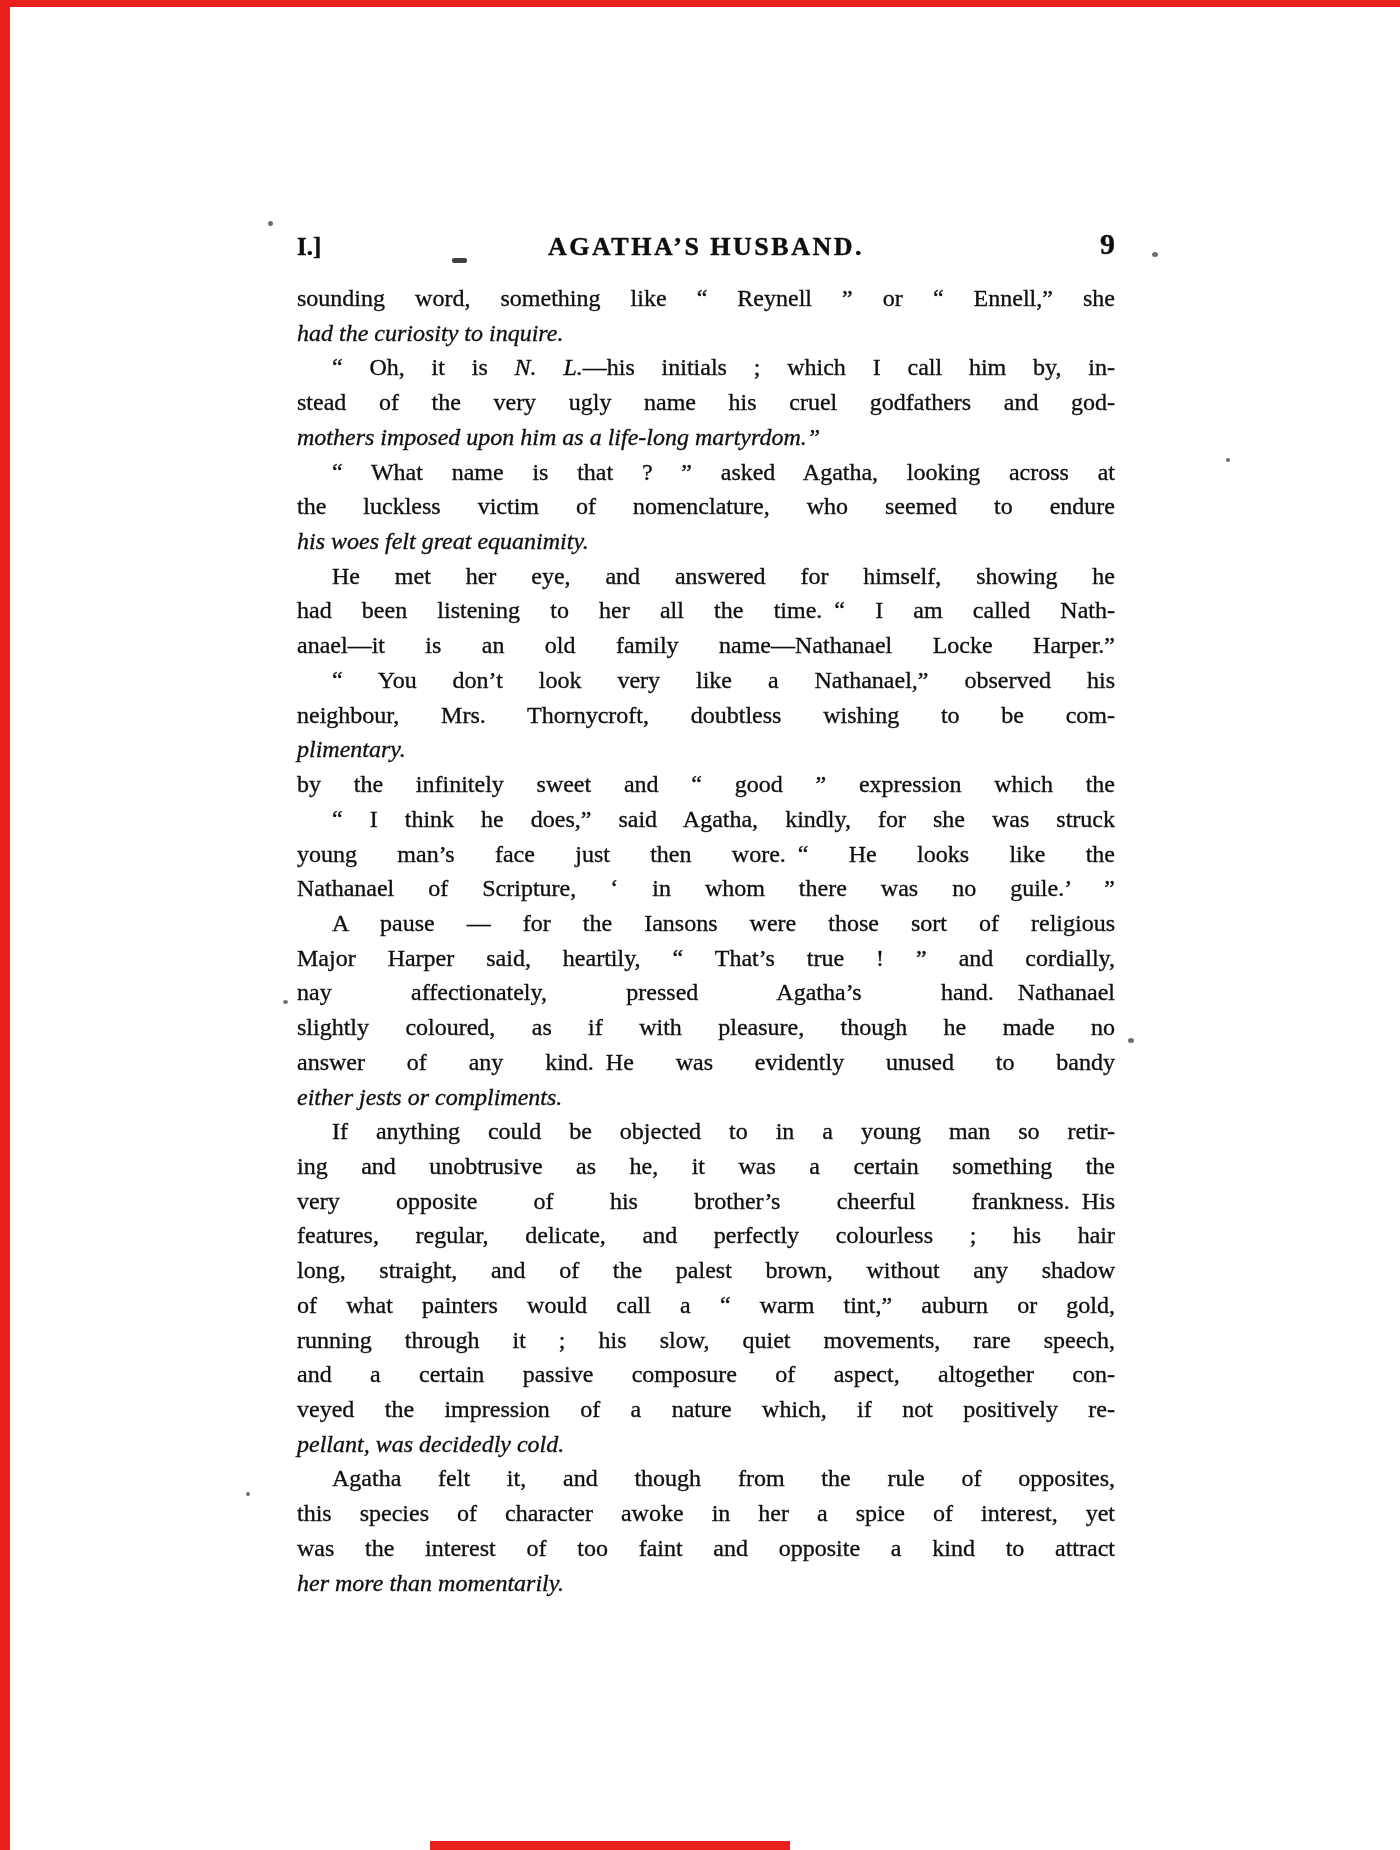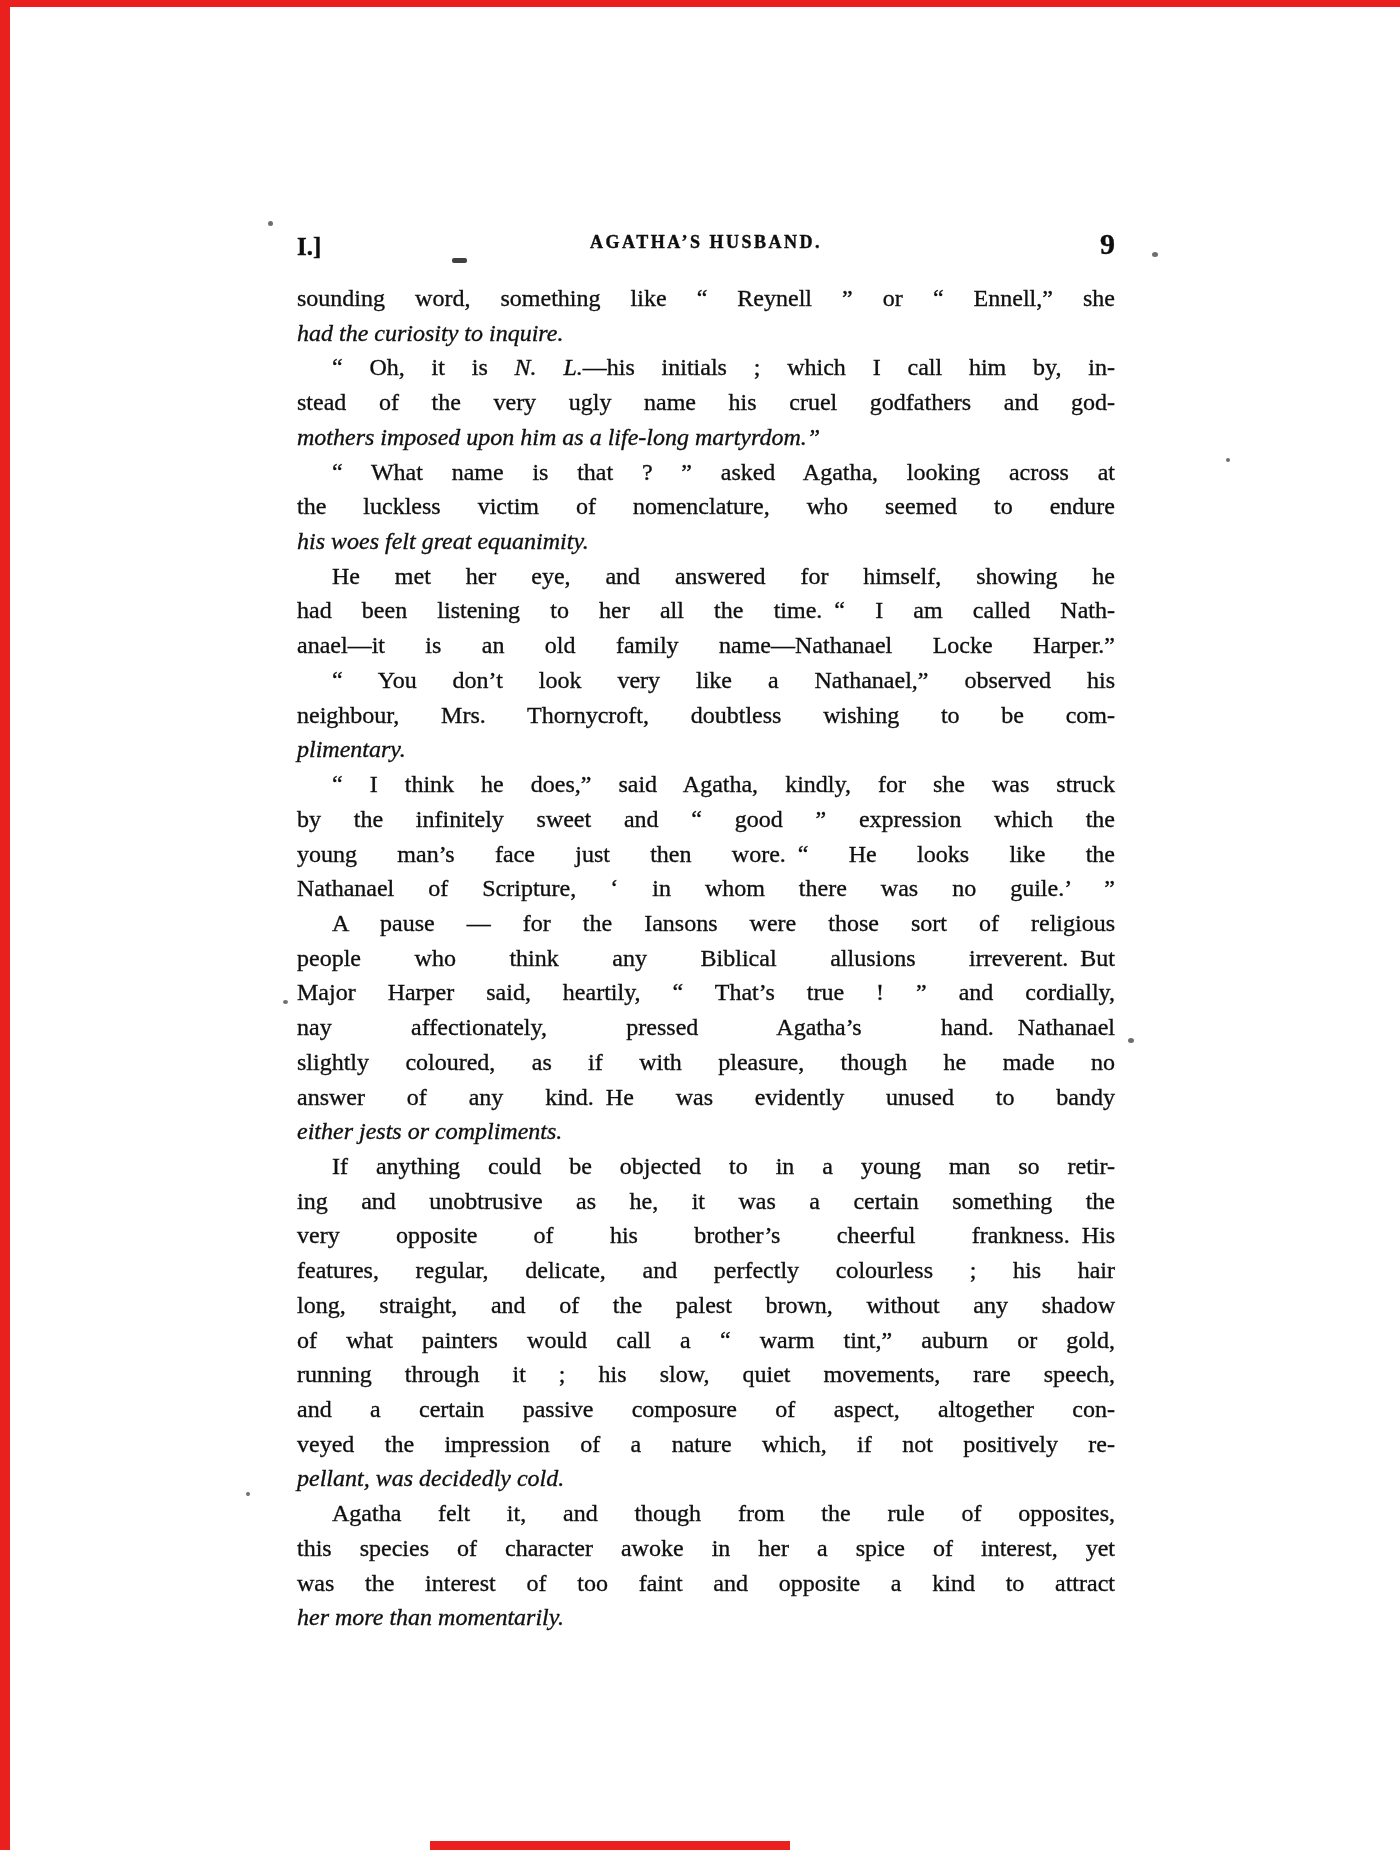--- a/index.html
+++ b/index.html
@@ -11,21 +11,21 @@
   .page{position:absolute;inset:0;background:#ffffff;}
   
   .red-edge{position:absolute;}
   .edge-left{left:0;top:0;width:10px;height:1850px;}
   .edge-top{left:0;top:0;width:1400px;height:7px;}
   .edge-bottom{left:430px;top:1841px;width:360px;height:9px;}
   
   .runhead{position:absolute;left:297px;width:818px;color:#0e0e0e;
     -webkit-text-stroke:0.4px #141414;}
   .chapter{top:233px;font-size:25px;font-weight:bold;text-align:left;}
-  .title{top:232px;font-size:18px;font-weight:bold;letter-spacing:2.5px;text-align:center;}
+  .title{top:232px;font-size:26px;font-weight:bold;letter-spacing:2.5px;text-align:center;}
   .pagenum{top:227px;font-size:30px;font-weight:bold;text-align:right;}
   
   .text-block{
     position:absolute;left:297px;top:281px;width:818px;
     color:#0f0f0f;
     -webkit-text-stroke:0.35px #161616;
   }
   .line{
     height:34.72px;line-height:34.72px;font-size:24px;
     text-align:justify;text-align-last:justify;
@@ -59,26 +59,25 @@
       <div class="line short"><span>mothers imposed upon him as a life-long martyrdom.”</span></div>
       <div class="line indent"><span>“ What name is that ? ” asked Agatha, looking across at</span></div>
       <div class="line"><span>the luckless victim of nomenclature, who seemed to endure</span></div>
       <div class="line short"><span>his woes felt great equanimity.</span></div>
       <div class="line indent"><span>He met her eye, and answered for himself, showing he</span></div>
       <div class="line"><span>had been listening to her all the time. “ I am called Nath-</span></div>
       <div class="line"><span>anael—it is an old family name—Nathanael Locke Harper.”</span></div>
       <div class="line indent"><span>“ You don’t look very like a Nathanael,” observed his</span></div>
       <div class="line"><span>neighbour, Mrs. Thornycroft, doubtless wishing to be com-</span></div>
       <div class="line short"><span>plimentary.</span></div>
+      <div class="line"><span>by the infinitely sweet and “ good ” expression which the</span></div>
       <div class="line indent"><span>“ I think he does,” said Agatha, kindly, for she was struck</span></div>
-      <div class="line"><span>by the infinitely sweet and “ good ” expression which the</span></div>
       <div class="line"><span>young man’s face just then wore. “ He looks like the</span></div>
       <div class="line"><span>Nathanael of Scripture, ‘ in whom there was no guile.’ ”</span></div>
       <div class="line indent"><span>A pause — for the Iansons were those sort of religious</span></div>
-      <div class="line"><span>people who think any Biblical allusions irreverent. But</span></div>
       <div class="line"><span>Major Harper said, heartily, “ That’s true ! ” and cordially,</span></div>
       <div class="line"><span>nay affectionately, pressed Agatha’s hand. Nathanael</span></div>
       <div class="line"><span>slightly coloured, as if with pleasure, though he made no</span></div>
       <div class="line"><span>answer of any kind. He was evidently unused to bandy</span></div>
       <div class="line short"><span>either jests or compliments.</span></div>
       <div class="line indent"><span>If anything could be objected to in a young man so retir-</span></div>
       <div class="line"><span>ing and unobtrusive as he, it was a certain something the</span></div>
       <div class="line"><span>very opposite of his brother’s cheerful frankness. His</span></div>
       <div class="line"><span>features, regular, delicate, and perfectly colourless ; his hair</span></div>
       <div class="line"><span>long, straight, and of the palest brown, without any shadow</span></div>

